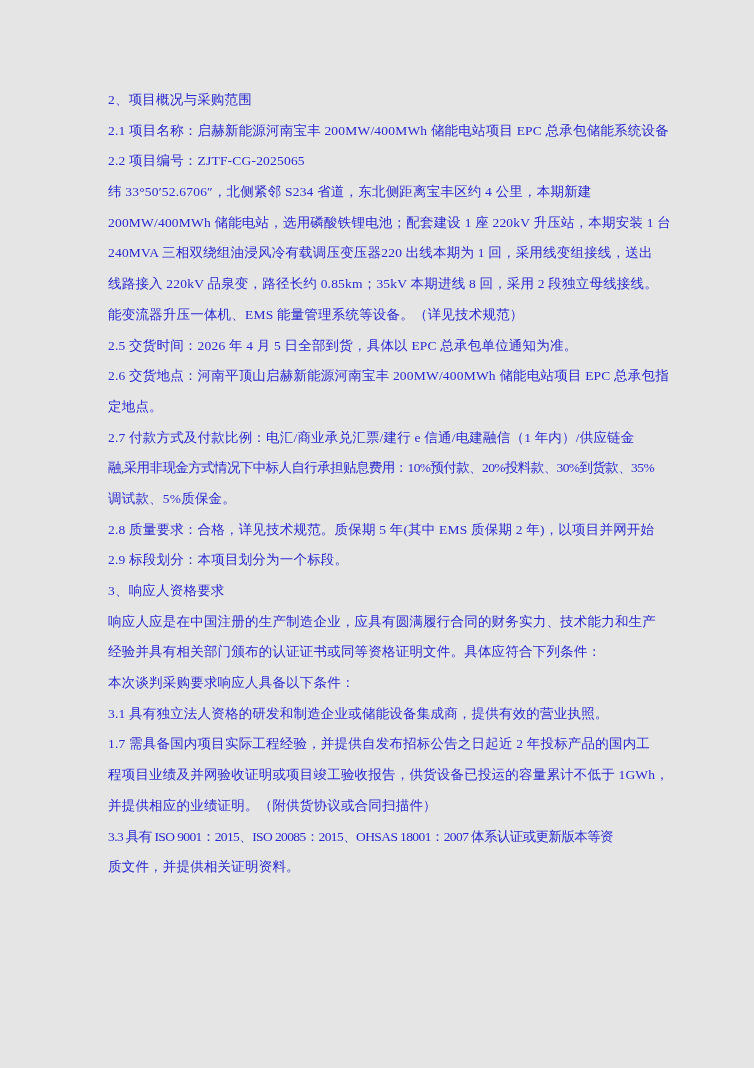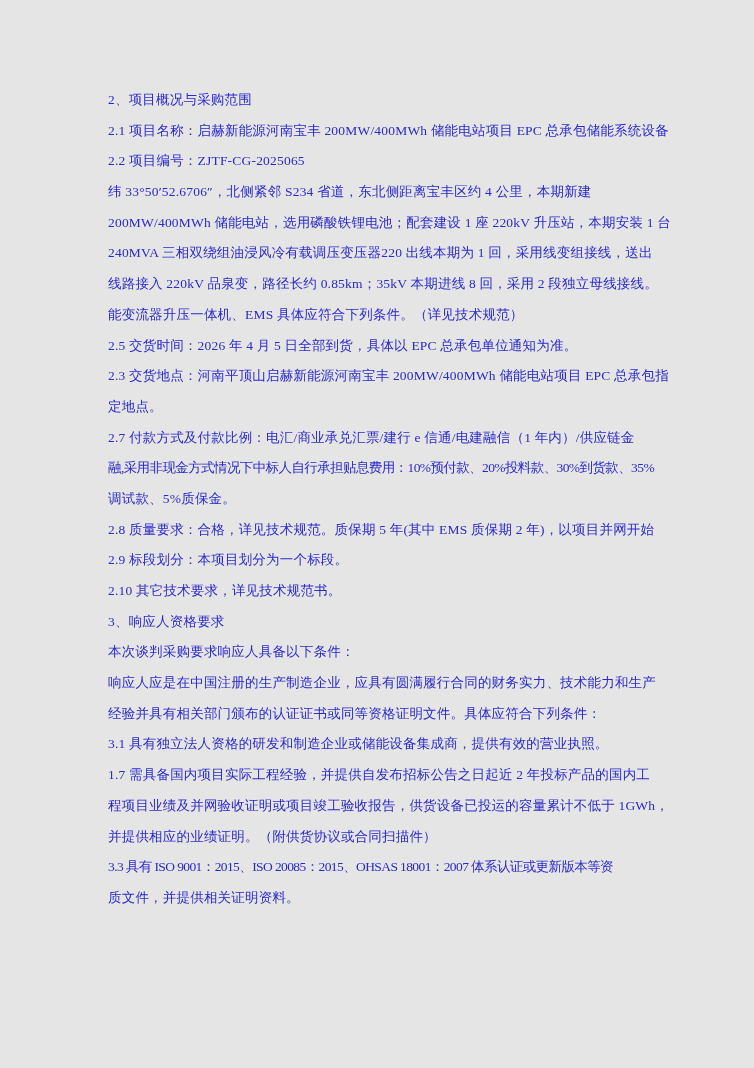--- a/index.html
+++ b/index.html
@@ -53,61 +53,58 @@
   </p>
 
   <p class="para">
     <span class="doc-line">纬 33°50′52.6706″，北侧紧邻 S234 省道，东北侧距离宝丰区约 4 公里，本期新建</span>
     <span class="doc-line">200MW/400MWh 储能电站，选用磷酸铁锂电池；配套建设 1 座 220kV 升压站，本期安装 1 台</span>
     <span class="doc-line">240MVA 三相双绕组油浸风冷有载调压变压器220 出线本期为 1 回，采用线变组接线，送出</span>
     <span class="doc-line">线路接入 220kV 品泉变，路径长约 0.85km；35kV 本期进线 8 回，采用 2 段独立母线接线。</span>
   </p>
 
   <p class="para">
-    <span class="doc-line">能变流器升压一体机、EMS 具体应符合下列条件。（详见技术规范）</span>
+    <span class="doc-line">能变流器升压一体机、EMS 能量管理系统等设备。（详见技术规范）</span>
   </p>
 
   <p class="para">
     <span class="doc-line">2.5 交货时间：2026 年 4 月 5 日全部到货，具体以 EPC 总承包单位通知为准。</span>
   </p>
 
   <p class="para">
-    <span class="doc-line">2.3 交货地点：河南平顶山启赫新能源河南宝丰 200MW/400MWh 储能电站项目 EPC 总承包指</span>
+    <span class="doc-line">2.6 交货地点：河南平顶山启赫新能源河南宝丰 200MW/400MWh 储能电站项目 EPC 总承包指</span>
     <span class="doc-line">定地点。</span>
   </p>
 
   <p class="para">
     <span class="doc-line">2.7 付款方式及付款比例：电汇/商业承兑汇票/建行 e 信通/电建融信（1 年内）/供应链金</span>
     <span class="doc-line condensed">融,采用非现金方式情况下中标人自行承担贴息费用：10%预付款、20%投料款、30%到货款、35%</span>
     <span class="doc-line">调试款、5%质保金。</span>
   </p>
 
   <p class="para">
     <span class="doc-line">2.8 质量要求：合格，详见技术规范。质保期 5 年(其中 EMS 质保期 2 年)，以项目并网开始</span>
   </p>
 
   <p class="para">
     <span class="doc-line">2.9 标段划分：本项目划分为一个标段。</span>
   </p>
 
-  <p class="para">
-    <span class="doc-line">2.10 其它技术要求，详见技术规范书。</span>
-  </p>
 
   <p class="para">
     <span class="doc-line">3、响应人资格要求</span>
   </p>
 
   <p class="para">
-    <span class="doc-line">本次谈判采购要求响应人具备以下条件：</span>
+    <span class="doc-line">响应人应是在中国注册的生产制造企业，应具有圆满履行合同的财务实力、技术能力和生产</span>
+    <span class="doc-line">经验并具有相关部门颁布的认证证书或同等资格证明文件。具体应符合下列条件：</span>
   </p>
 
   <p class="para">
-    <span class="doc-line">响应人应是在中国注册的生产制造企业，应具有圆满履行合同的财务实力、技术能力和生产</span>
-    <span class="doc-line">经验并具有相关部门颁布的认证证书或同等资格证明文件。具体应符合下列条件：</span>
+    <span class="doc-line">本次谈判采购要求响应人具备以下条件：</span>
   </p>
 
   <p class="para">
     <span class="doc-line">3.1 具有独立法人资格的研发和制造企业或储能设备集成商，提供有效的营业执照。</span>
   </p>
 
   <p class="para">
     <span class="doc-line">1.7 需具备国内项目实际工程经验，并提供自发布招标公告之日起近 2 年投标产品的国内工</span>
     <span class="doc-line">程项目业绩及并网验收证明或项目竣工验收报告，供货设备已投运的容量累计不低于 1GWh，</span>
     <span class="doc-line">并提供相应的业绩证明。（附供货协议或合同扫描件）</span>

